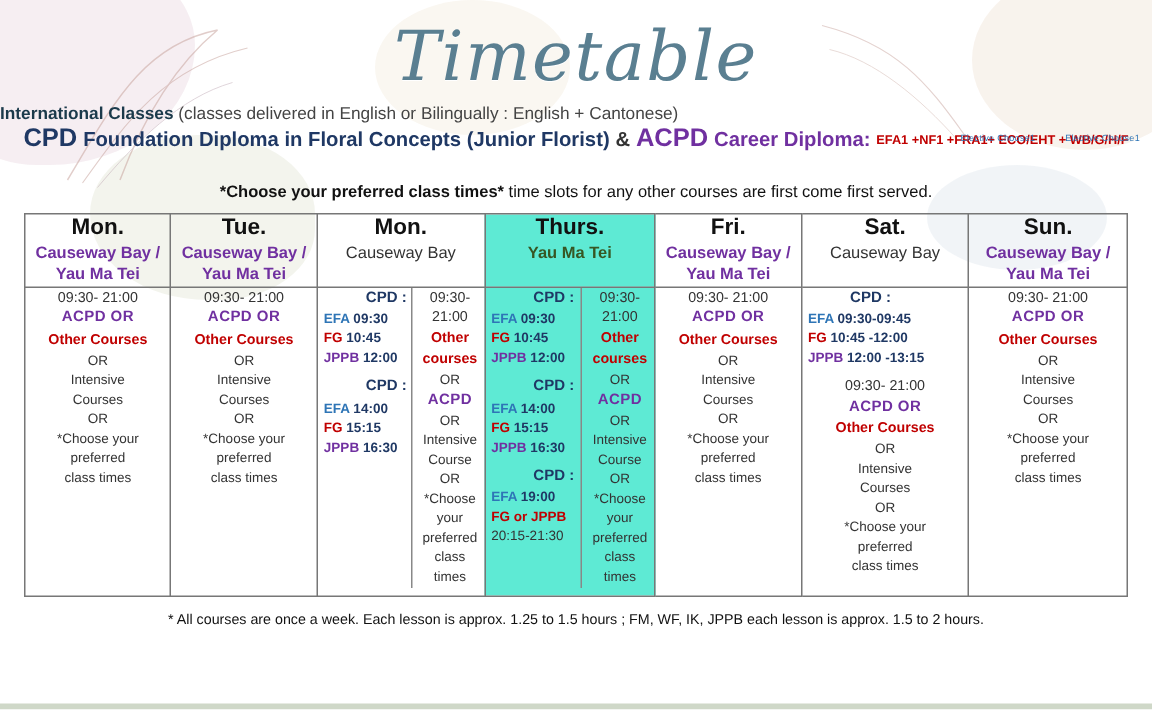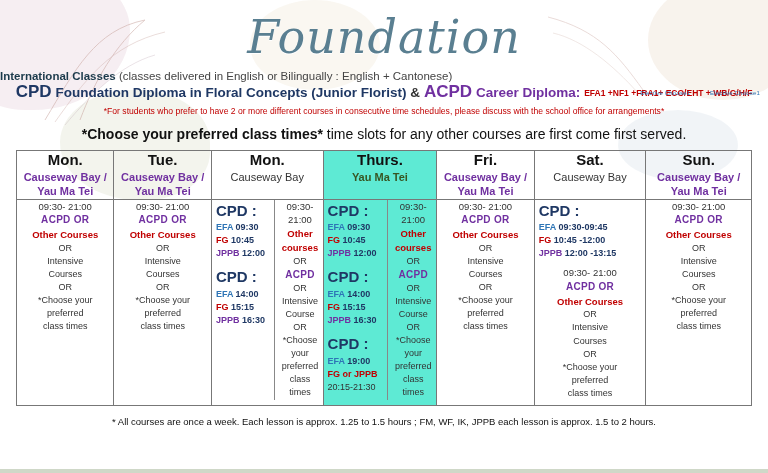--- a/index.html
+++ b/index.html
@@ -58,22 +58,22 @@
   .elect-labels span{display:inline-block;margin-left:18px;}
 
   .note-red{
     text-align:center;
     color:#c00000;
     font-size:8.6px;
     margin-top:4px;
   }
   .note-bold{
     text-align:center;
-    font-size:14px;
-    margin-top:10px;
+    font-size:11px;
+    margin-top:20px;
     color:#111;
   }
   .note-bold b{font-weight:bold;}
 
   table.tt{
     border-collapse:collapse;
     margin:8px auto 0 auto;
     width:736px;
     table-layout:fixed;
   }
@@ -99,21 +99,21 @@
     line-height:1.45;
     color:#333;
     height:205px;
   }
   .time{font-size:9.5px;color:#333;}
   .big-acpd{color:#7030a0;font-weight:bold;font-size:10px;letter-spacing:.3px;}
   .other-courses{color:#c00000;font-weight:bold;font-size:9.5px;}
   .or{font-size:9px;color:#333;}
 
   .cpd-block{font-size:9px;text-align:left;padding-left:4px;}
-  .cpd-label{color:#1f3864;font-weight:bold;font-size:15px;}
+  .cpd-label{color:#1f3864;font-weight:bold;font-size:10px;margin-left:28px;}
   .code-efa{color:#2e75b6;font-weight:bold;}
   .code-fg{color:#c00000;font-weight:bold;}
   .code-jppb{color:#7030a0;font-weight:bold;}
   .tm{color:#1f3864;font-weight:bold;}
 
   .col-green{background:#5eead4;}
   .col-white{background:transparent;}
 
   .footer{
     text-align:center;
@@ -137,42 +137,41 @@
   <path d="M20,112 C50,70 75,35 130,22" fill="none" stroke="#c9a6a0" stroke-width=".7"></path>
   <path d="M30,115 C55,85 85,55 120,45" fill="none" stroke="#bfa9b5" stroke-width=".6"></path>
 </svg>
 <svg class="swirl2" viewBox="0 0 120 90">
   <path d="M115,85 C90,50 70,25 20,12" fill="none" stroke="#c9a6a0" stroke-width=".8"></path>
   <path d="M110,88 C85,60 55,35 25,28" fill="none" stroke="#cdb0a8" stroke-width=".6"></path>
 </svg>
 
 <div class="page">
 
-  <div class="title">Foundation</div>
+  <div class="title">Timetable</div>
 
   <div class="subtitle">
     <b>International Classes</b>
     <span class="grey">(classes delivered in English or Bilingually : English + Cantonese)</span>
   </div>
 
   <div class="courses-line">
     <span class="cpd">CPD</span>
     <span class="cpd-txt">Foundation Diploma in Floral Concepts (Junior Florist)</span>
     <span class="amp">&amp;</span>
     <span class="acpd">ACPD</span>
     <span class="acpd-txt">Career Diploma:</span>
     <span class="elect-codes">EFA1 +NF1 +FRA1+ ECO/EHT +  WB/G/H/F</span>
   </div>
 
   <div class="elect-labels">
     <span>Elective Choose1</span>
     <span>Elective Choose1</span>
   </div>
 
-  <div class="note-red">*For students who prefer to have 2 or more different courses in consecutive time schedules, please discuss with the school office for arrangements*</div>
 
   <div class="note-bold">
     <b>*Choose your preferred class times*</b><span> time slots for any other courses are first come first served.</span>
   </div>
 
   <table class="tt">
     <colgroup>
       <col style="width:96px">
         <col style="width:96px">
         <col style="width:110px">

